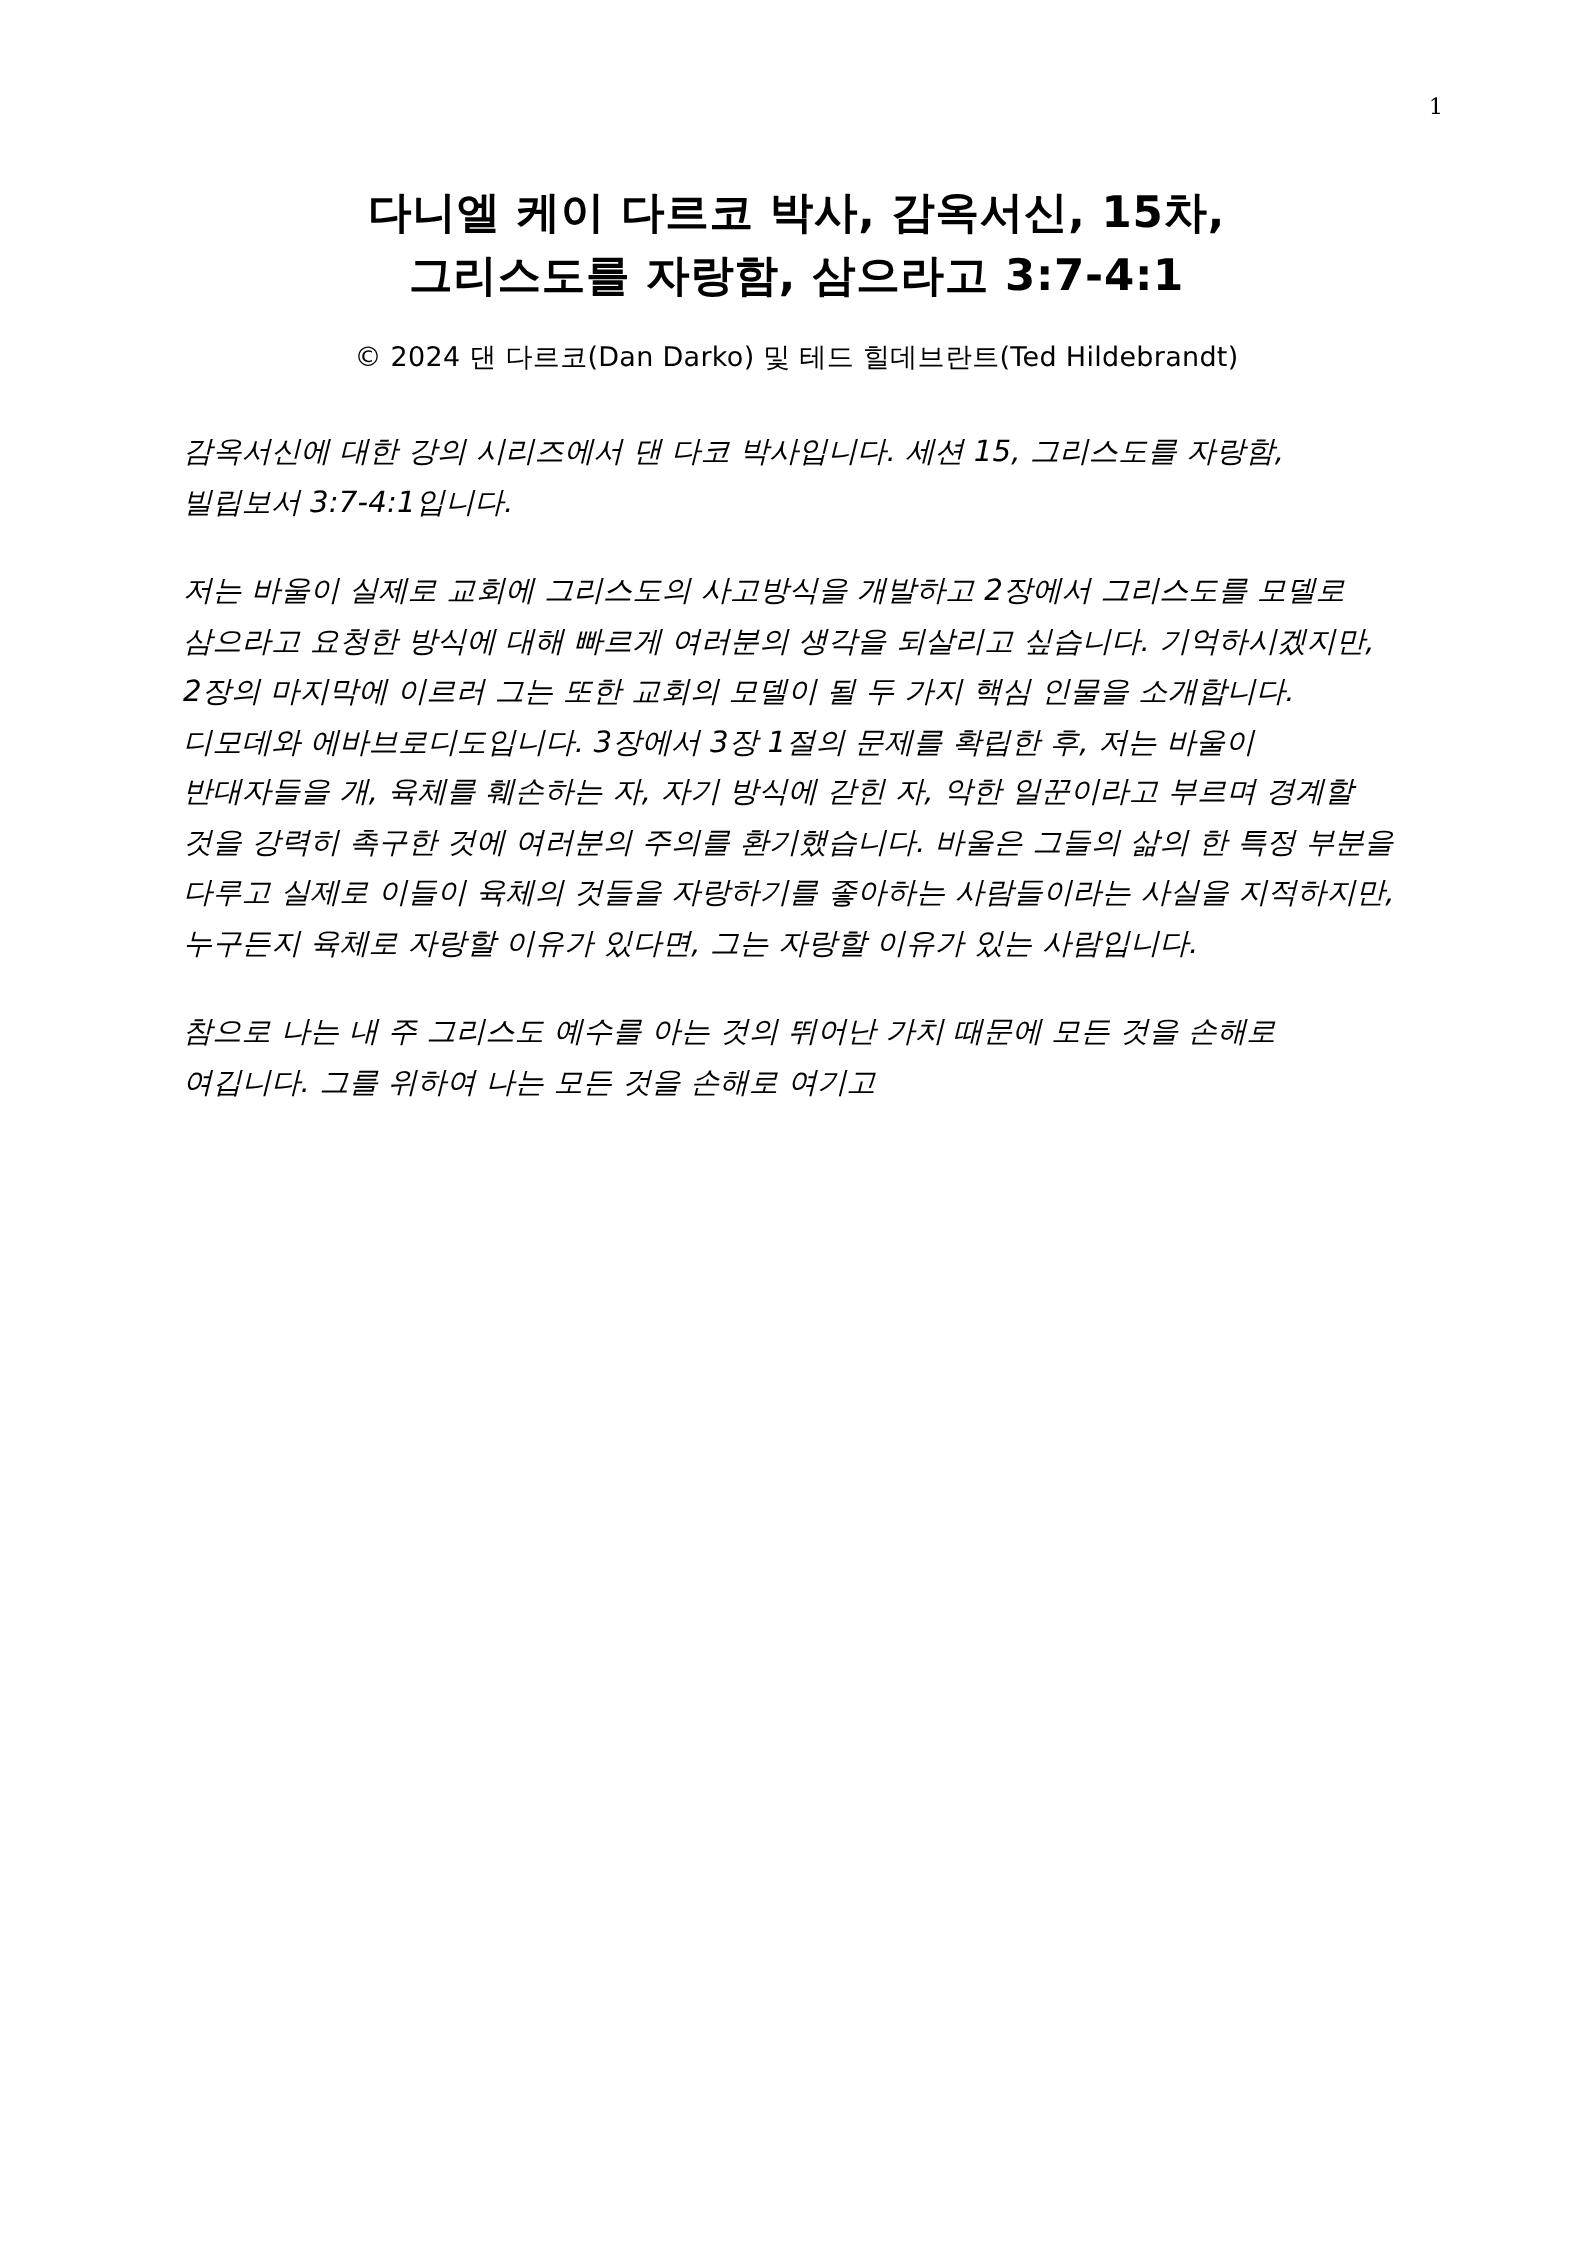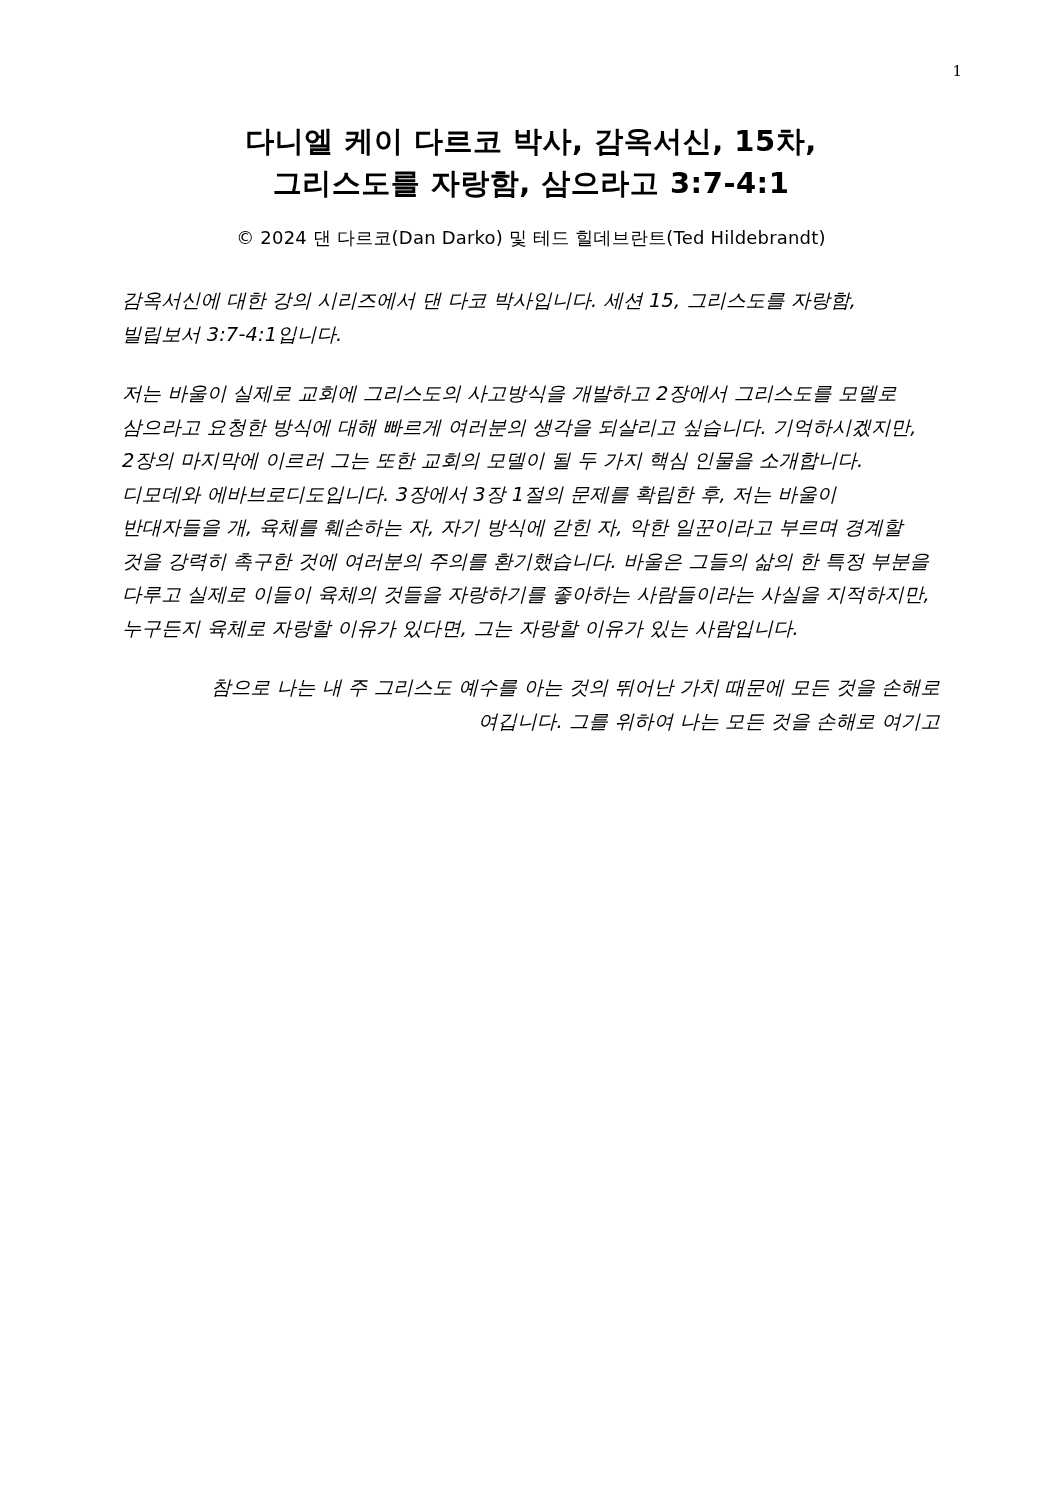--- a/index.html
+++ b/index.html
@@ -58,21 +58,20 @@
   p.para {
     font-size: 19.5px;
     line-height: 1.72;
     margin: 0 0 26px 0;
     letter-spacing: 0.1px;
     text-align: left;
     word-break: keep-all;
   }
   p.para:last-child {
     margin-bottom: 0;
-    text-align: right;
   }
 </style>
 </head>
 <body>
 
 <div class="page">
 
   <div class="page-number">1</div>
 
   <div class="content">

